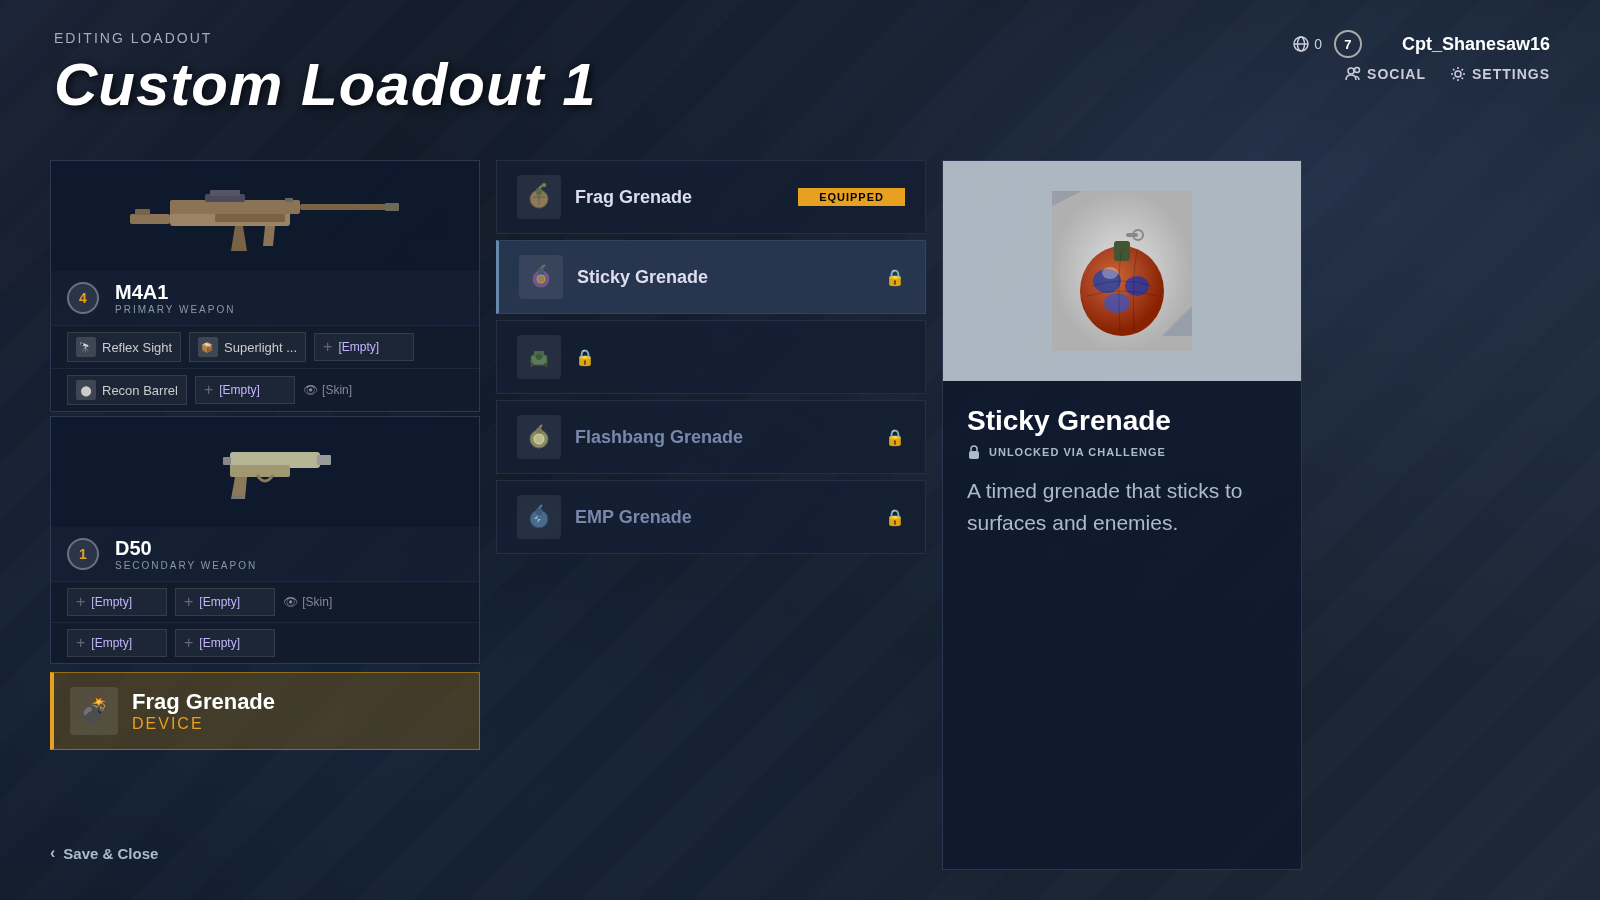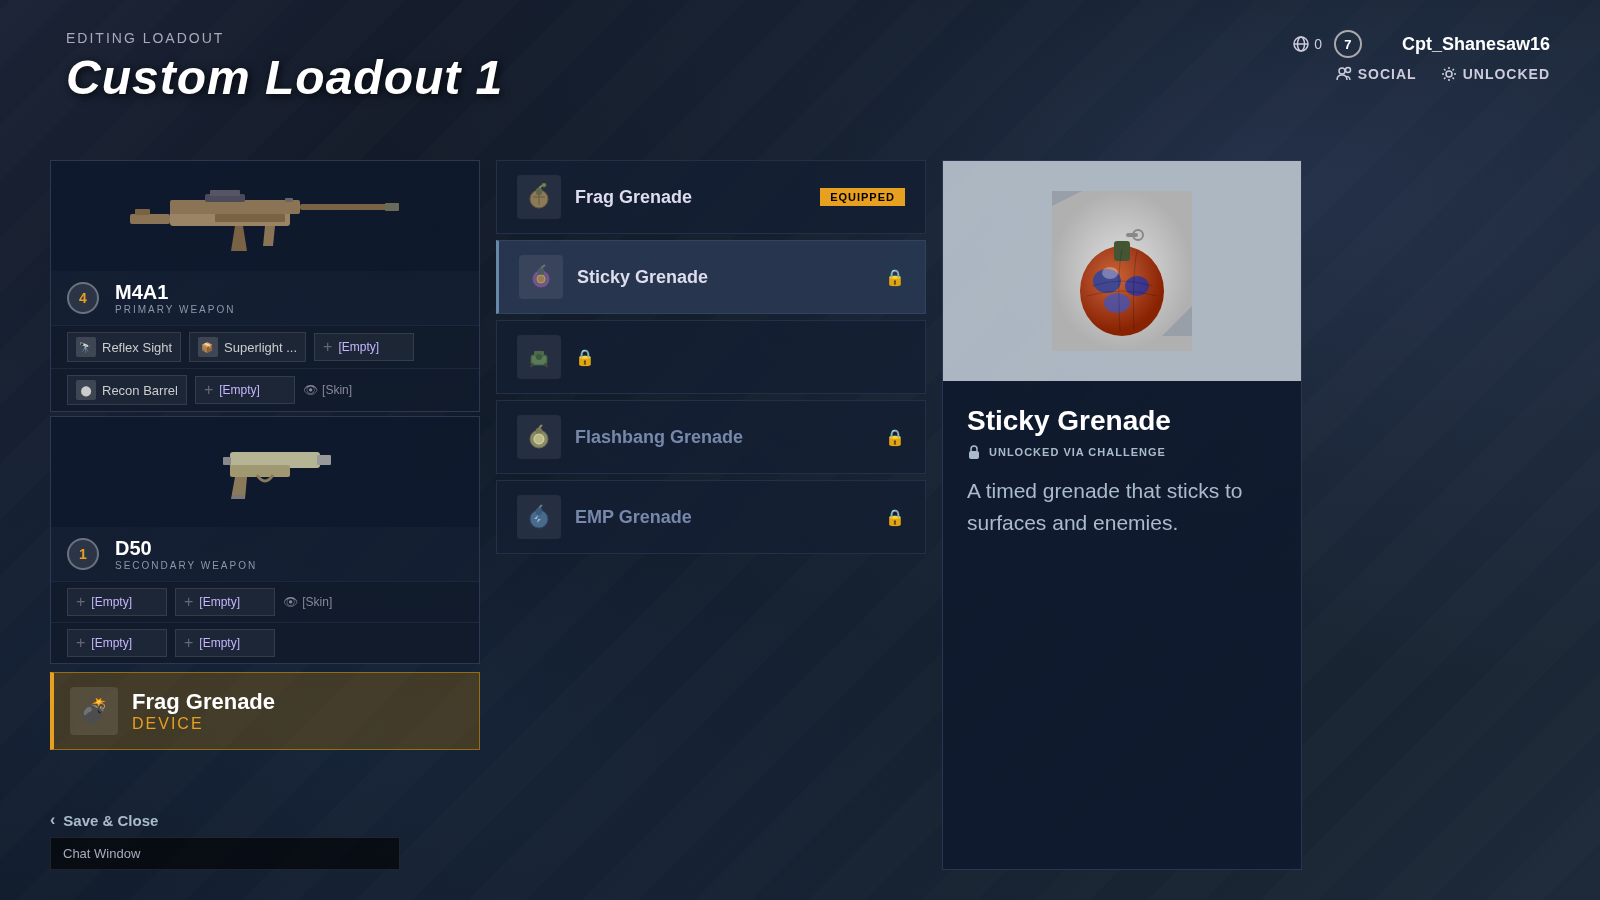--- a/index.html
+++ b/index.html
@@ -33,37 +33,37 @@
           transparent,
           transparent 40px,
           rgba(255,255,255,0.01) 40px,
           rgba(255,255,255,0.01) 80px
         );
     }
 
     
     .header {
       position: absolute;
-      top: 0; left: 16px; right: 0;
+      top: 0; left: 4px; right: 0;
       padding: 30px 50px 20px;
       z-index: 10;
       display: flex;
       justify-content: space-between;
       align-items: flex-start;
     }
     .header-left {}
     .editing-label {
       font-size: 14px;
       color: #aab;
       letter-spacing: 2px;
       text-transform: uppercase;
       margin-bottom: 4px;
     }
     .loadout-title {
-      font-size: 48px;
+      font-size: 60px;
       font-style: italic;
       font-weight: 900;
       color: #fff;
       text-shadow: 2px 2px 8px rgba(0,0,0,0.8);
       letter-spacing: 1px;
     }
     .header-right {
       display: flex;
       flex-direction: column;
       align-items: flex-end;
@@ -296,21 +296,21 @@
       color: #dde;
       flex: 1;
     }
     .grenade-item.locked .grenade-name { color: #7788aa; }
     .equipped-badge {
       background: #e8a020;
       color: #000;
       font-size: 11px;
       font-weight: 900;
       letter-spacing: 1px;
-      padding: 3px 10px;
+      padding: 3px 21px;
       text-transform: uppercase;
     }
     .lock-icon {
       font-size: 16px;
       color: #667788;
     }
 
     
     .right-panel {
       width: 360px;
@@ -392,21 +392,21 @@
             <circle cx="12" cy="4" r="2.5" fill="none" stroke="#ccd" stroke-width="1.5"></circle>
             <path d="M10 11c1-1 4-0.5 4 3" fill="none" stroke="#ccd" stroke-width="1.5"></path>
           </svg>
         <span>SOCIAL</span>
       </div>
       <div class="nav-item">
         <svg width="16" height="16" viewBox="0 0 16 16">
             <circle cx="8" cy="8" r="3" fill="none" stroke="#ccd" stroke-width="1.5"></circle>
             <path d="M8 1v2M8 13v2M1 8h2M13 8h2M3.05 3.05l1.42 1.42M11.53 11.53l1.42 1.42M3.05 12.95l1.42-1.42M11.53 4.47l1.42-1.42" stroke="#ccd" stroke-width="1.5"></path>
           </svg>
-        <span>UNLOCKED</span>
+        <span>SETTINGS</span>
       </div>
     </div>
   </div>
 </div>
 
 <div class="main">
 
   <div class="left-panel">
 
     <div class="weapon-card">
@@ -536,23 +536,20 @@
           <div class="device-name">Frag Grenade</div>
           <div class="device-type">DEVICE</div>
         </div>
       </div>
     </div>
 
     <div style="margin-top: auto;">
       <div class="save-close-btn">
         <span style="font-size:16px;">‹</span>
         <span>Save &amp; Close</span>
-      </div>
-      <div class="chat-window">
-        <span>Chat Window</span>
       </div>
     </div>
   </div>
 
   <div class="middle-panel">
 
     <div class="grenade-item">
       <div class="grenade-icon">
         <svg width="28" height="28" viewBox="0 0 28 28">
           <circle cx="14" cy="16" r="9" fill="#8a7a5a" stroke="#6a5a3a" stroke-width="1"></circle>

